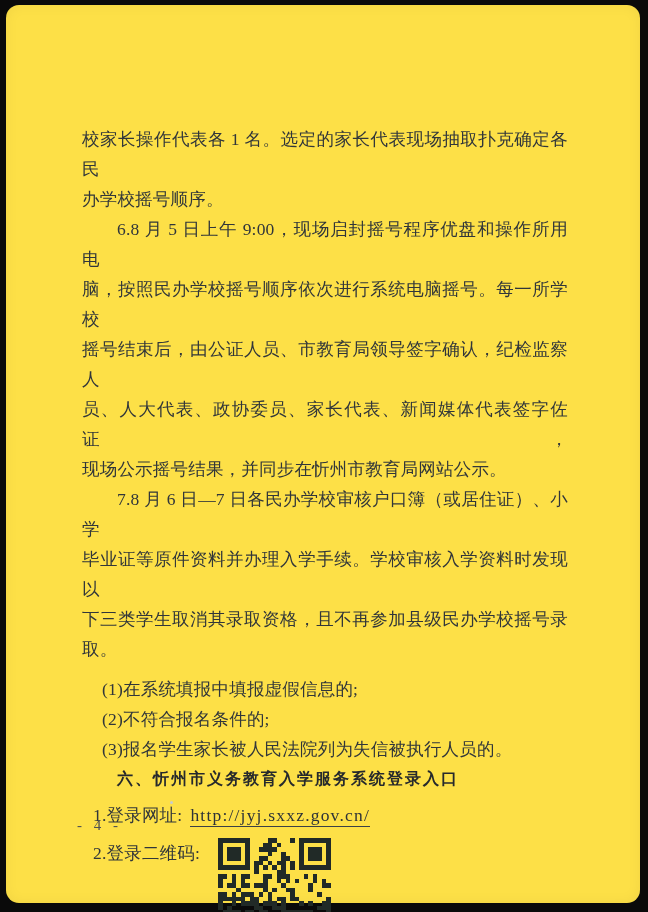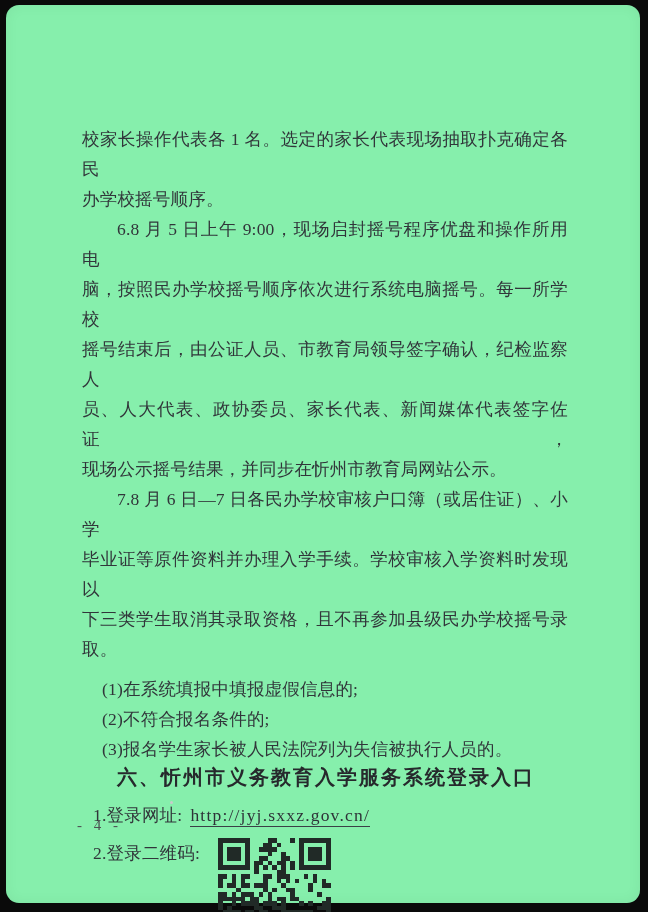--- a/index.html
+++ b/index.html
@@ -5,44 +5,44 @@
   html, body { margin: 0; padding: 0; }
   body {
     width: 648px; height: 912px;
     position: relative; overflow: hidden;
     background: #0a0a0a;
     font-family: "Liberation Serif", "DejaVu Serif", serif;
   }
   .paper {
     position: absolute;
     left: 6px; top: 5px; right: 8px; bottom: 9px;
-    background: #86efac;
+    background: #fde047;
     box-shadow: inset 0 0 14px rgba(0,0,0,0.05);
     border-radius: 13px;
   }
   .content {
     position: absolute;
     left: 76px; top: 119px;
     width: 486px;
     font-size: 17.5px;
     line-height: 30px;
     color: #31363a;
     letter-spacing: 0.2px;
   }
   .ln { width: 486px; text-align: justify; }
   .fill { text-align-last: justify; }
   .ind-p  { text-indent: 35px; }      
   .ind-i  { padding-left: 20px; }     
   .ind-n  { padding-left: 11px; }     
   .first-item { margin-top: 10px; }
   .p7 { }
   .heading {
-    font-family: Liberation Mono, monospace;
+    font-family: Liberation Serif, serif;
     font-weight: bold;
-    font-size: 20px;
+    font-size: 16px;
     letter-spacing: 2px;
     color: #26292c;
     padding-left: 35px;
   }
   .login-row { margin-top: 6px; }
   .url {
     margin-left: 8px;
     letter-spacing: 1.2px;
     border-bottom: 1.5px solid #3a4046;
     padding-bottom: 1px;

